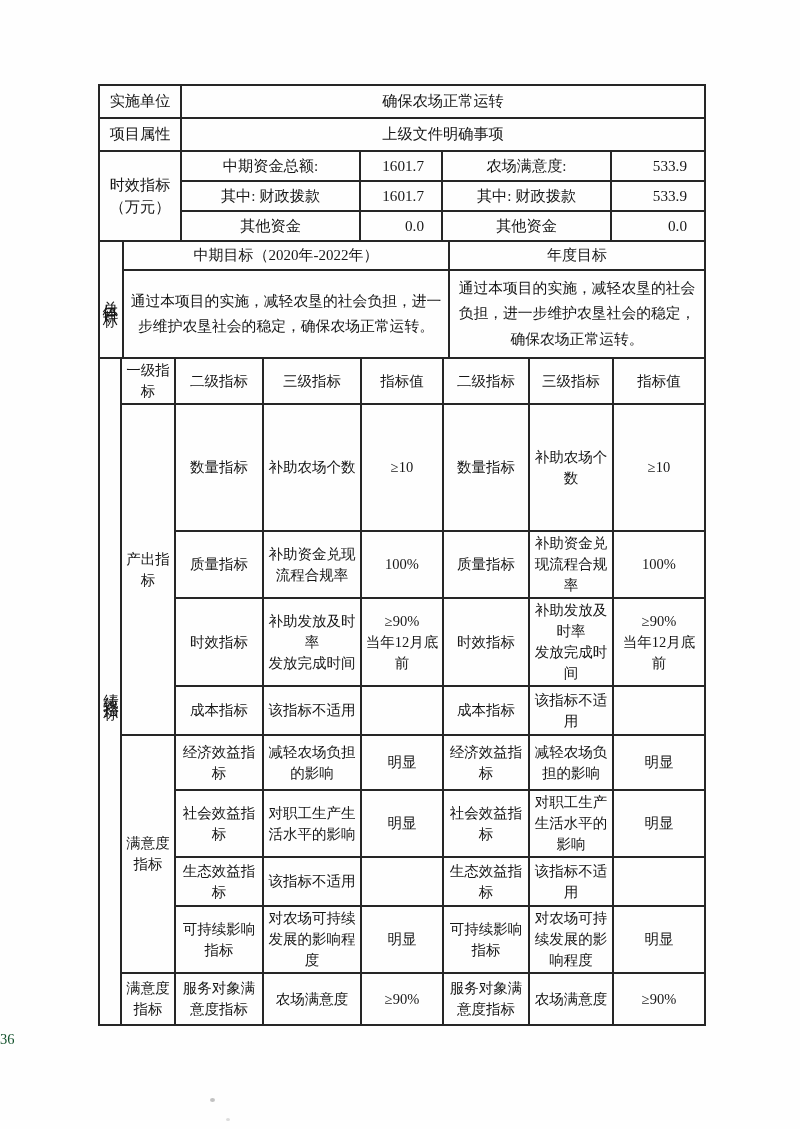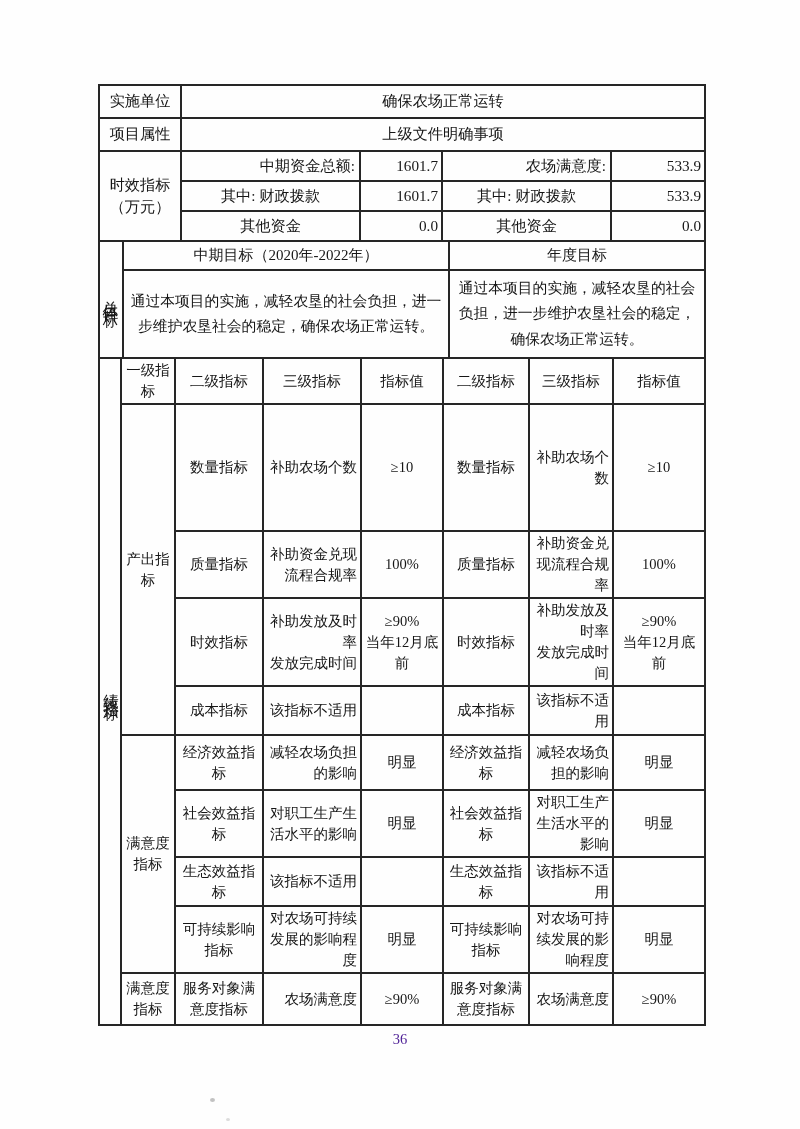--- a/index.html
+++ b/index.html
@@ -24,36 +24,36 @@
     border:2px solid #262626;
     padding:1px 4px;
     vertical-align:middle;
     text-align:center;
     font-size:15px;
     line-height:1.45;
     overflow:hidden;
   }
   .ta td{font-size:15.2px;}
   .tc td{font-size:14.5px;padding:1px 3px;}
-  .left{text-align:right;margin-left:16px;}
-  .right{text-align:right;padding-right:3px;}
+  .left{text-align:center;margin-left:16px;}
+  .right{text-align:right;padding-right:17px;}
   .pre{white-space:pre-line;}
   .vlabel{padding:0;}
   .vlabel .vtxt{
     display:inline-block;
     writing-mode:vertical-rl;
     text-orientation:upright;
     letter-spacing:4px;
     font-size:15.5px;
     line-height:1.1;
   }
   .goaltxt{font-size:14.8px;line-height:1.72;padding:2px 2px;}
   .page-num{
     position:absolute;left:0;top:1031px;width:800px;
-    text-align:center;font-size:14.5px;color:#4c1d95;
+    font-size:14.5px;color:#14532d;
   }
   .speck{position:absolute;border-radius:50%;}
   .speck1{left:210px;top:1098px;width:5px;height:4px;background:#c2c2c2;}
   .speck2{left:226px;top:1118px;width:4px;height:3px;background:#dcdcdc;}
 </style>
 </head>
 <body>
 
 <div class="page">
   <div class="doc">

